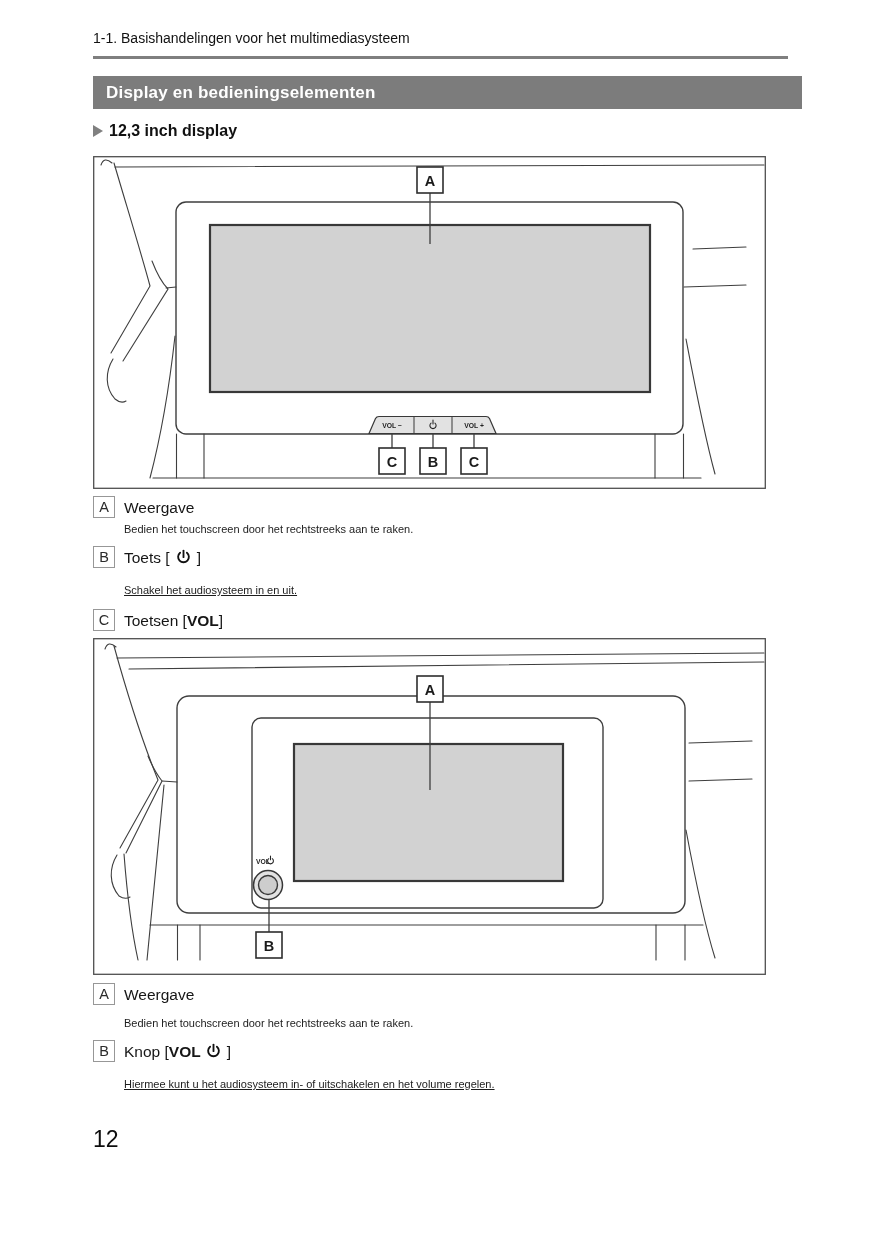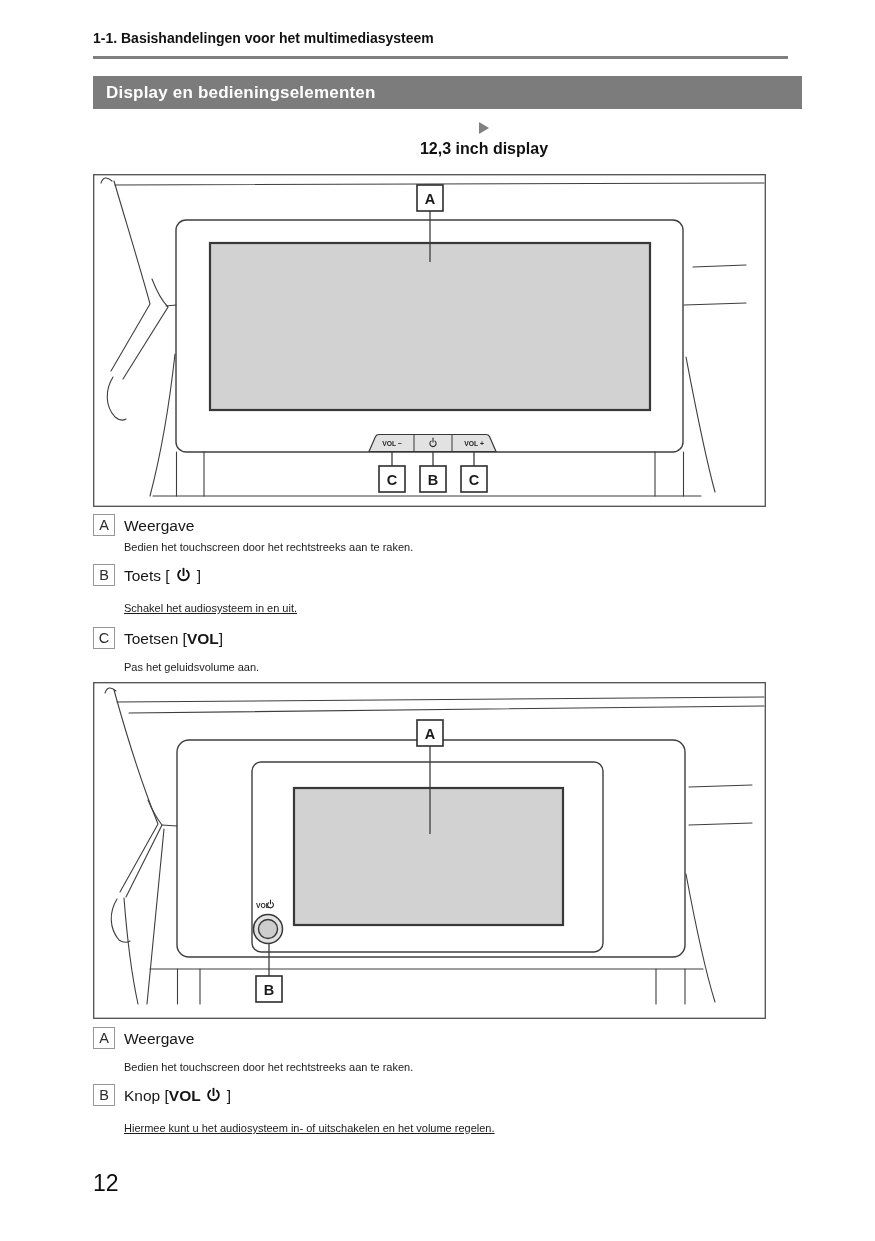--- a/index.html
+++ b/index.html
@@ -3,30 +3,30 @@
 <meta charset="utf-8">
 <style>
   html,body { margin:0; padding:0; background:#ffffff; }
   body {
     width:875px; height:1241px; overflow:hidden;
     font-family:"Liberation Sans", sans-serif;
     color:#1a1a1a;
   }
   .page { padding:30px 0 0 93px; }
 
-  .breadcrumb { font-size:14px; font-weight:bold; color:#111; }
+  .breadcrumb { font-size:14px; font-weight:normal; color:#111; }
   .rule { margin-top:10px; width:695px; height:3px; background:#7f7f7f; }
 
   .banner {
     margin-top:17px; width:709px; height:33px; box-sizing:border-box;
     background:#7c7c7c; color:#ffffff; font-size:17px; font-weight:bold;
     line-height:33px; padding-left:13px; letter-spacing:0.2px;
   }
 
-  .subheading { margin-top:13px; display:flex; align-items:center; gap:6px;flex-direction:column; }
+  .subheading { margin-top:13px; display:flex; align-items:center; gap:6px; }
   .subheading .tri {
     width:0; height:0;
     border-left:10px solid #808080;
     border-top:6.5px solid transparent;
     border-bottom:6.5px solid transparent;
   }
   .subheading .sh-label { font-size:16px; font-weight:bold; color:#111; }
 
   .diagram { margin-top:16px; width:673px; }
   .diagram svg { display:block; }
@@ -140,21 +140,20 @@
           <path d="M12 2.2 L12 11.5"></path>
           <path d="M7.2 5.2 A7.6 7.6 0 1 0 16.8 5.2"></path>
         </svg><span>]</span></span>
   </div>
   <p class="desc mt12">Schakel het audiosysteem in en uit.</p>
 
   <div class="row mt10">
     <span class="keybox">C</span>
     <span class="term"><span>Toetsen [</span><b>VOL</b><span>]</span></span>
   </div>
-  <p class="desc mt8">Pas het geluidsvolume aan.</p>
 
 
   <div class="diagram" style="margin-top:6px;">
     <svg width="673" height="337" viewBox="0 0 673 337">
       <rect class="frm" x="0.7" y="0.7" width="671.6" height="335.6"></rect>
 
       <path class="ln" d="M 12,11 Q 15,2 23,9"></path>
       <path class="ln" d="M 24,20 L 671,15"></path>
       <path class="ln" d="M 36,31 L 671,24"></path>
 

